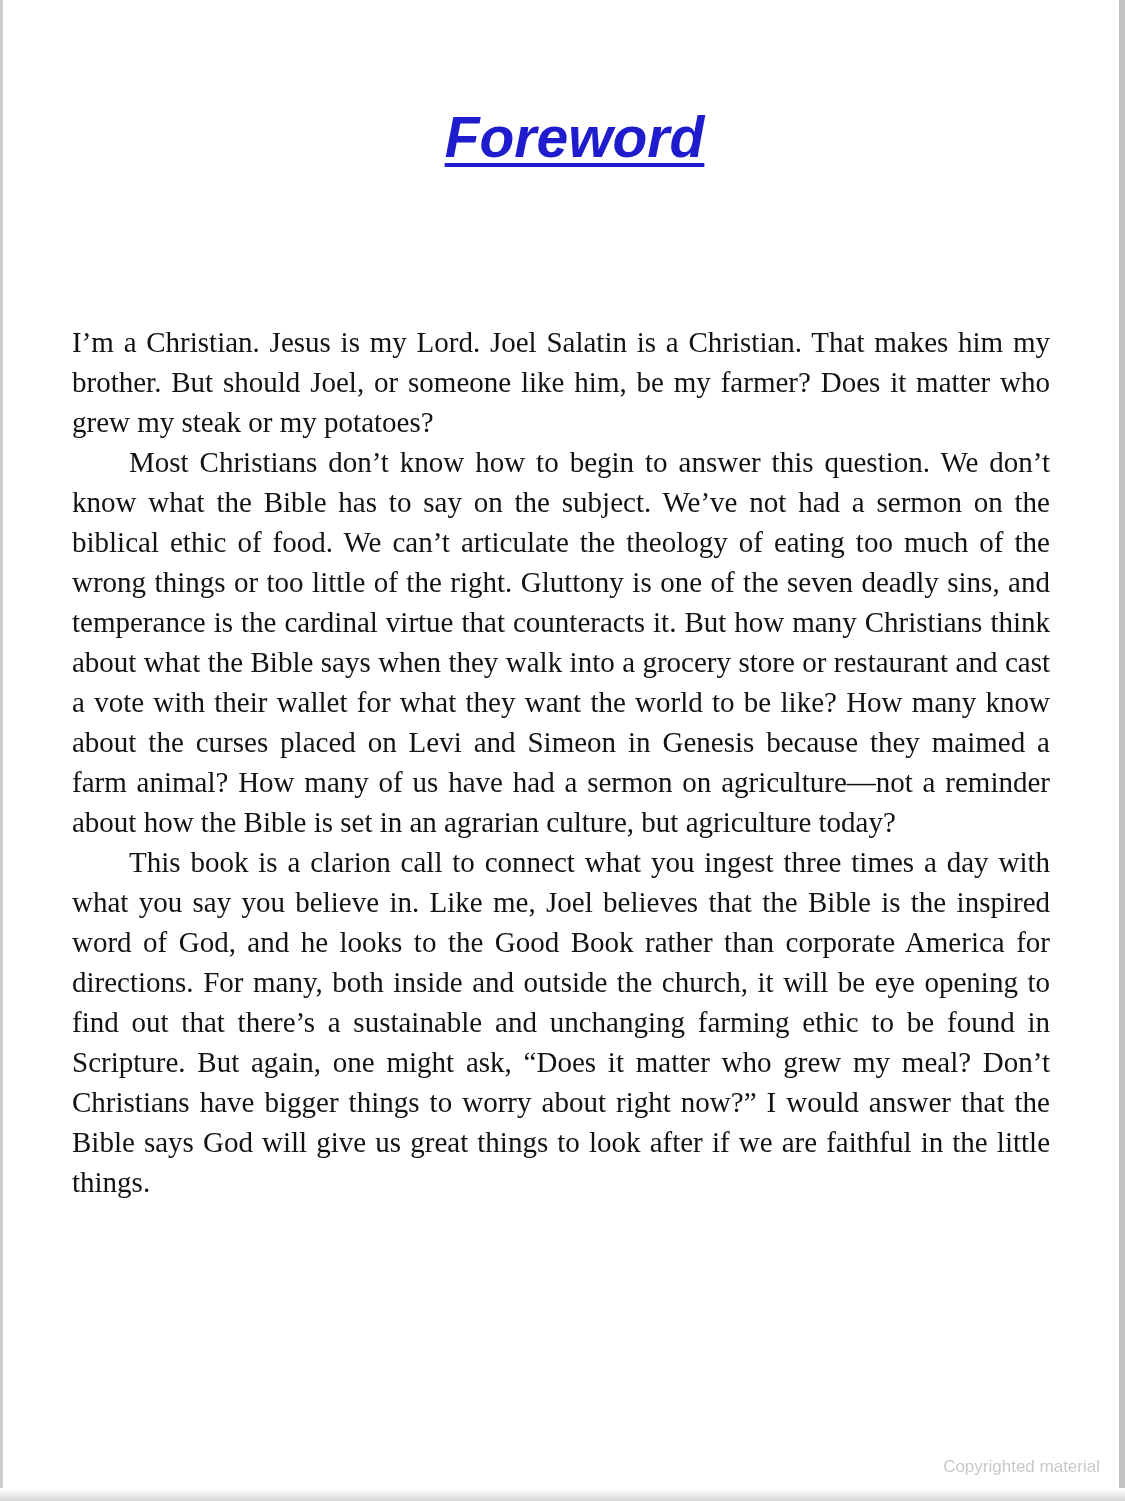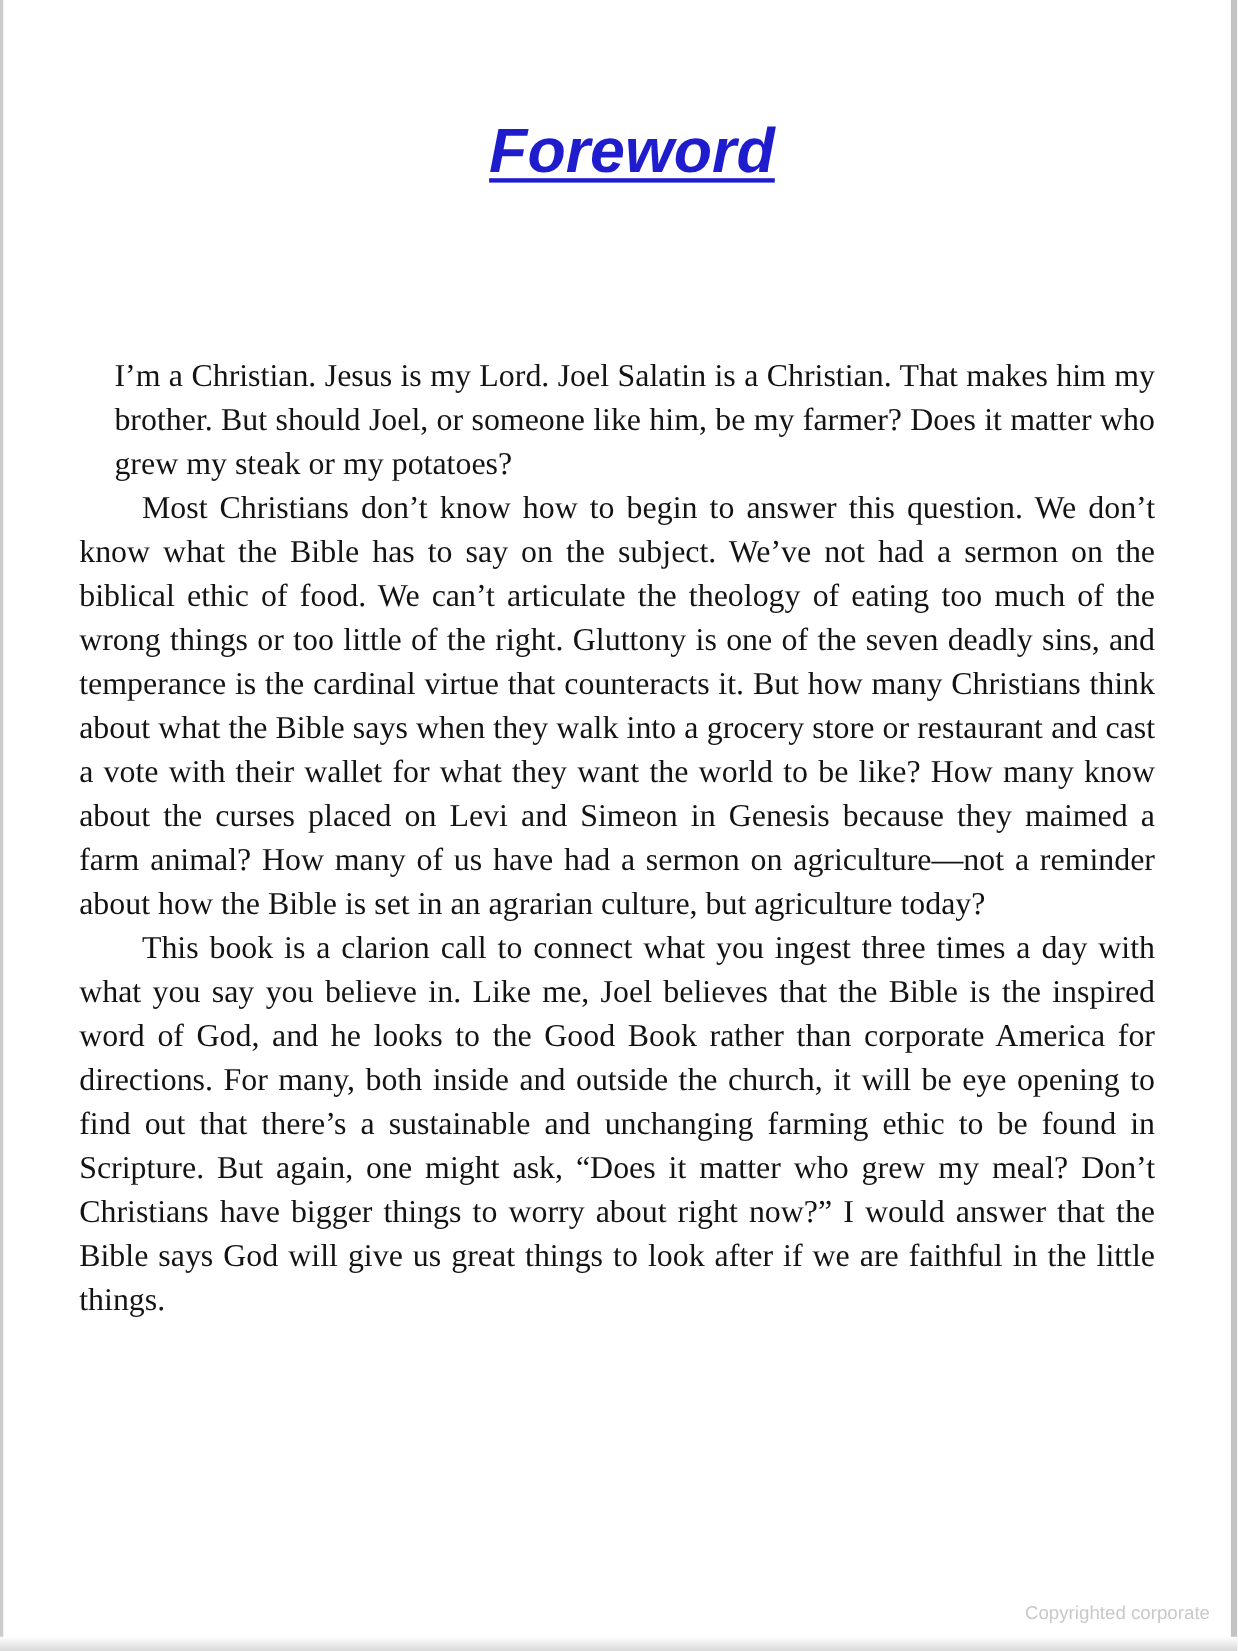--- a/index.html
+++ b/index.html
@@ -60,21 +60,20 @@
     line-height: 40px;
     color: #131313;
     text-align: justify;
   }
   .body-text p {
     margin: 0;
     text-indent: 57px;
   }
   .body-text p.first {
     text-indent: 0;
-    margin-left: 32px;
   }
   .watermark {
     position: absolute;
     right: 25px;
     bottom: 24px;
     font-family: "Liberation Sans", sans-serif;
     font-size: 17px;
     color: #c9c9c9;
   }
 </style>
@@ -84,19 +83,19 @@
 <div class="page">
 
   <h1 class="chapter-title">Foreword</h1>
 
   <div class="body-text">
     <p class="first">I’m a Christian. Jesus is my Lord. Joel Salatin is a Christian. That makes him my brother. But should Joel, or someone like him, be my farmer? Does it matter who grew my steak or my potatoes?</p>
     <p>Most Christians don’t know how to begin to answer this question. We don’t know what the Bible has to say on the subject. We’ve not had a sermon on the biblical ethic of food. We can’t articulate the theology of eating too much of the wrong things or too little of the right. Gluttony is one of the seven deadly sins, and temperance is the cardinal virtue that counteracts it. But how many Christians think about what the Bible says when they walk into a grocery store or restaurant and cast a vote with their wallet for what they want the world to be like? How many know about the curses placed on Levi and Simeon in Genesis because they maimed a farm animal? How many of us have had a sermon on agriculture—not a reminder about how the Bible is set in an agrarian culture, but agriculture today?</p>
     <p>This book is a clarion call to connect what you ingest three times a day with what you say you believe in. Like me, Joel believes that the Bible is the inspired word of God, and he looks to the Good Book rather than corporate America for directions. For many, both inside and outside the church, it will be eye opening to find out that there’s a sustainable and unchanging farming ethic to be found in Scripture. But again, one might ask, “Does it matter who grew my meal? Don’t Christians have bigger things to worry about right now?” I would answer that the Bible says God will give us great things to look after if we are faithful in the little things.</p>
   </div>
 
-  <div class="watermark">Copyrighted corporate</div>
+  <div class="watermark">Copyrighted material</div>
 
   <div class="edge-left"></div>
   <div class="edge-right"></div>
   <div class="edge-bottom"></div>
 
 </div>
 
 </body></html>

